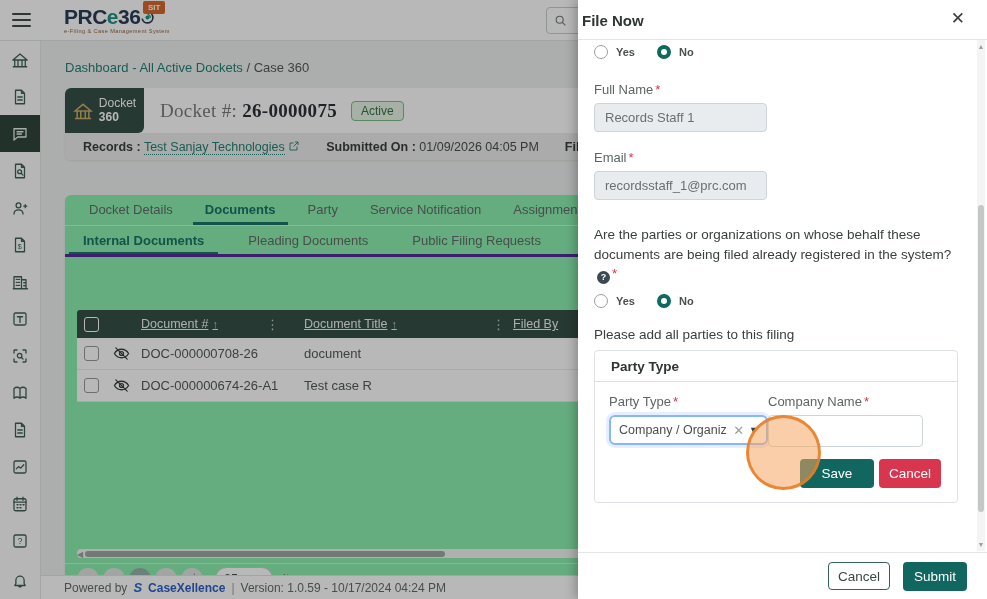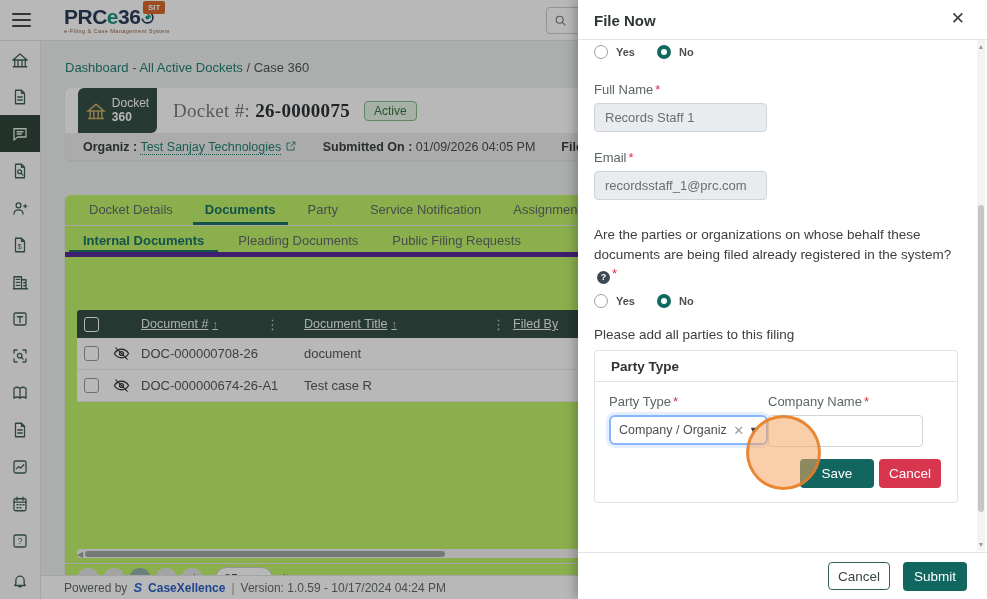--- a/index.html
+++ b/index.html
@@ -25,37 +25,37 @@
   .sitem.active { background:#24382f; color:#e8efe9; }
   .sic { width:18px; height:18px; stroke:currentColor; fill:none; stroke-width:1.7; stroke-linecap:round; stroke-linejoin:round; }
 
   
   .content { position:absolute; left:41px; top:41px; right:0; bottom:24px; background:#eef0ef; z-index:1; }
   .breadcrumb { position:absolute; left:24px; top:19px; font-size:13px; }
   .breadcrumb .lnk { color:#167a6e; cursor:pointer; }
   .breadcrumb .cur { color:#4a4f4e; }
 
   .docket-card { position:absolute; left:24px; top:47px; right:16px; background:#fff; border-radius:6px; box-shadow:0 1px 2px rgba(0,0,0,.08); }
-  .docket-top { display:flex; align-items:center; height:45px;margin-left:13px; }
+  .docket-top { display:flex; align-items:center; height:45px; }
   .docket-badge { width:79px; height:45px; background:#2b443d; border-radius:6px 0 6px 0; color:#fff; display:flex; align-items:center; justify-content:center; gap:6px; }
   .docket-badge .t1 { font-size:12px; line-height:1.1; }
   .docket-badge .t2 { font-size:12px; font-weight:bold; }
   .docket-num { font-family:"Liberation Serif", serif; font-weight:bold; font-size:19px; color:#21262b; margin-left:16px; letter-spacing:.3px; }
   .docket-num .hash { color:#737373; font-weight:normal; }
   .chip-active { margin-left:14px; background:#e6f3e7; border:1px solid #7db781; color:#2e6b33; font-size:12px; padding:2px 9px; border-radius:4px; }
   .docket-info { background:#ececec; border-radius:0 0 6px 6px; height:27px; display:flex; align-items:center; gap:26px; padding:0 18px; font-size:12.5px; white-space:nowrap; overflow:hidden; }
   .docket-info b { color:#2f3434; }
   .company-link { color:#167a6e; border-bottom:1px dotted #167a6e; cursor:pointer; }
   .ext-ic { width:12px; height:12px; stroke:#167a6e; fill:none; stroke-width:1.8; vertical-align:-1px; }
 
-  .bigpanel { position:absolute; left:24px; top:154px; right:0; bottom:0; background:#bef264; border-radius:6px 6px 0 0; box-shadow:0 1px 2px rgba(0,0,0,.08); }
+  .bigpanel { position:absolute; left:24px; top:154px; right:0; bottom:0; background:#86efac; border-radius:6px 6px 0 0; box-shadow:0 1px 2px rgba(0,0,0,.08); }
   .tabsrow { display:flex; gap:8px; padding:0 12px; border-bottom:1px solid #e4e6e5; height:31px; }
   .tab { padding:0 12px; line-height:29px; color:#5a6361; font-size:13px; cursor:pointer; white-space:nowrap; }
   .tab.active { color:#0e6a5f; font-weight:bold; border-bottom:3px solid #0e6a5f; }
-  .subtabsrow { display:flex; gap:6px; padding:0 4px; border-bottom:5px solid #4c1d95; height:31px; }
+  .subtabsrow { display:flex; gap:16px; padding:0 4px; border-bottom:3px solid #4c1d95; height:31px; }
   .subtab { padding:0 14px; line-height:29px; color:#5a6361; font-size:13px; cursor:pointer; white-space:nowrap; }
   .subtab.active { color:#0e6a5f; font-weight:bold; border-bottom:2px solid #0e6a5f; }
 
   .tablewrap { position:absolute; left:12px; right:0; top:115px; }
   .thead { display:flex; align-items:center; height:28px; background:#2b443d; color:#eef2f0; font-size:12.5px; border-radius:3px 3px 0 0; }
   .tcell-cb { width:28px; display:flex; justify-content:center; }
   .tcell-doc { width:182px; display:flex; align-items:center; }
   .tcell-title { width:226px; display:flex; align-items:center; }
   .tcell-filed { flex:1; display:flex; align-items:center; }
   .thead .hlabel { display:flex; align-items:center; gap:4px; cursor:pointer;text-decoration:underline; }
@@ -89,21 +89,21 @@
   .brandS { color:#1f63d2; font-weight:bold; font-style:italic; font-size:13px; }
   .brandname { color:#2257c5; font-weight:bold; }
   .sdiv { color:#9aa09e; }
 
   
   .overlay { position:absolute; inset:0; background:rgba(30,33,32,.32); z-index:5; }
 
   
   .panel { position:absolute; left:578px; top:0; width:409px; height:599px; background:#fff; box-shadow:-3px 0 10px rgba(0,0,0,.25); z-index:10; }
   .panel-head { position:absolute; left:0; top:0; right:0; height:40px; border-bottom:1px solid #e4e6e5; }
-  .panel-title { position:absolute; left:16px; top:12px; font-size:15px; font-weight:bold; color:#2f3534; }
+  .panel-title { position:absolute; left:4px; top:12px; font-size:15px; font-weight:bold; color:#2f3534; }
   .panel-close { position:absolute; right:22px; top:10px; font-size:17px; color:#3a3f3e; cursor:pointer; line-height:1; }
   .panel-body { position:absolute; left:0; top:40px; right:12px; bottom:47px; overflow:hidden; padding:0 16px; }
   .radiorow { display:flex; align-items:center; gap:8px; height:18px; }
   .radio { width:14px; height:14px; border-radius:50%; border:1px solid #9aa09e; background:#fff; cursor:pointer; flex:none; }
   .radio.sel { border:4.5px solid #0e6a5f; }
   .radio-lbl { color:#4a504e; font-size:11px; margin-right:14px;font-weight:bold; }
   .flabel { font-size:13px; color:#5c6664; margin-bottom:6px; }
   .req { color:#d8334a; margin-left:2px; }
   .inp { width:173px; height:29px; border:1px solid #ced4da; border-radius:4px; background:#e9ecef; color:#6a6f6e; font-size:13px; padding:0 10px; font-family:"Liberation Sans",sans-serif; }
   .question { font-size:13.5px; color:#3a3f3e; line-height:1.45; width:372px; }
@@ -261,21 +261,21 @@
             </svg>
           <div>
               <div class="t1">Docket</div>
               <div class="t2">360</div>
             </div>
         </div>
         <div class="docket-num"><span class="hash">Docket #:</span> <span>26-0000075</span></div>
         <span class="chip-active">Active</span>
       </div>
       <div class="docket-info">
-        <span><b>Organiz :</b> <span class="company-link">Test Sanjay Technologies</span> <svg class="ext-ic" viewBox="0 0 24 24">
+        <span><b>Records :</b> <span class="company-link">Test Sanjay Technologies</span> <svg class="ext-ic" viewBox="0 0 24 24">
               <path d="M14 4h6v6 M20 4l-9 9 M18 13v7H4V6h7"></path>
             </svg></span>
         <span><b>Submitted On :</b> <span>01/09/2026 04:05 PM</span></span>
         <span><b>Filed By :</b> <span>R</span></span>
       </div>
     </div>
 
     <div class="bigpanel">
       <div class="tabsrow">
         <div class="tab">Docket Details</div>

